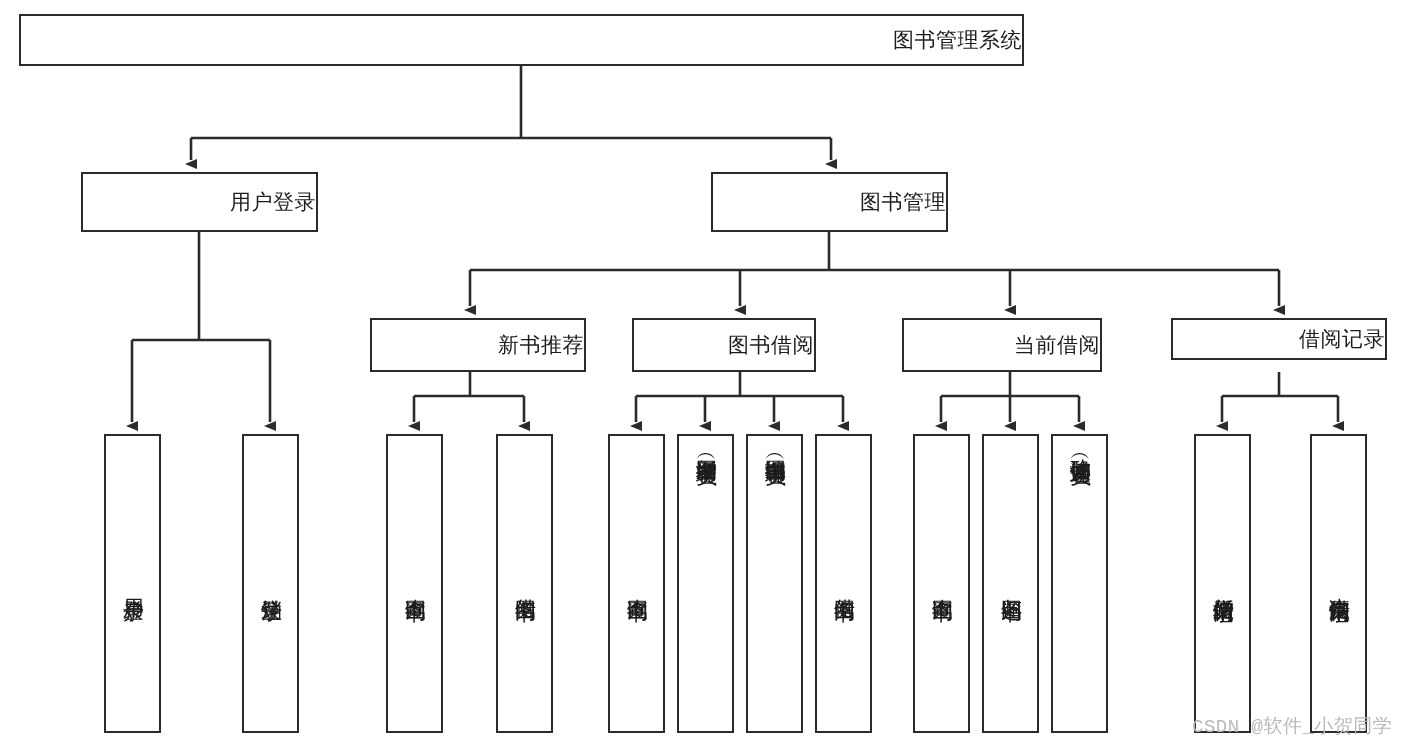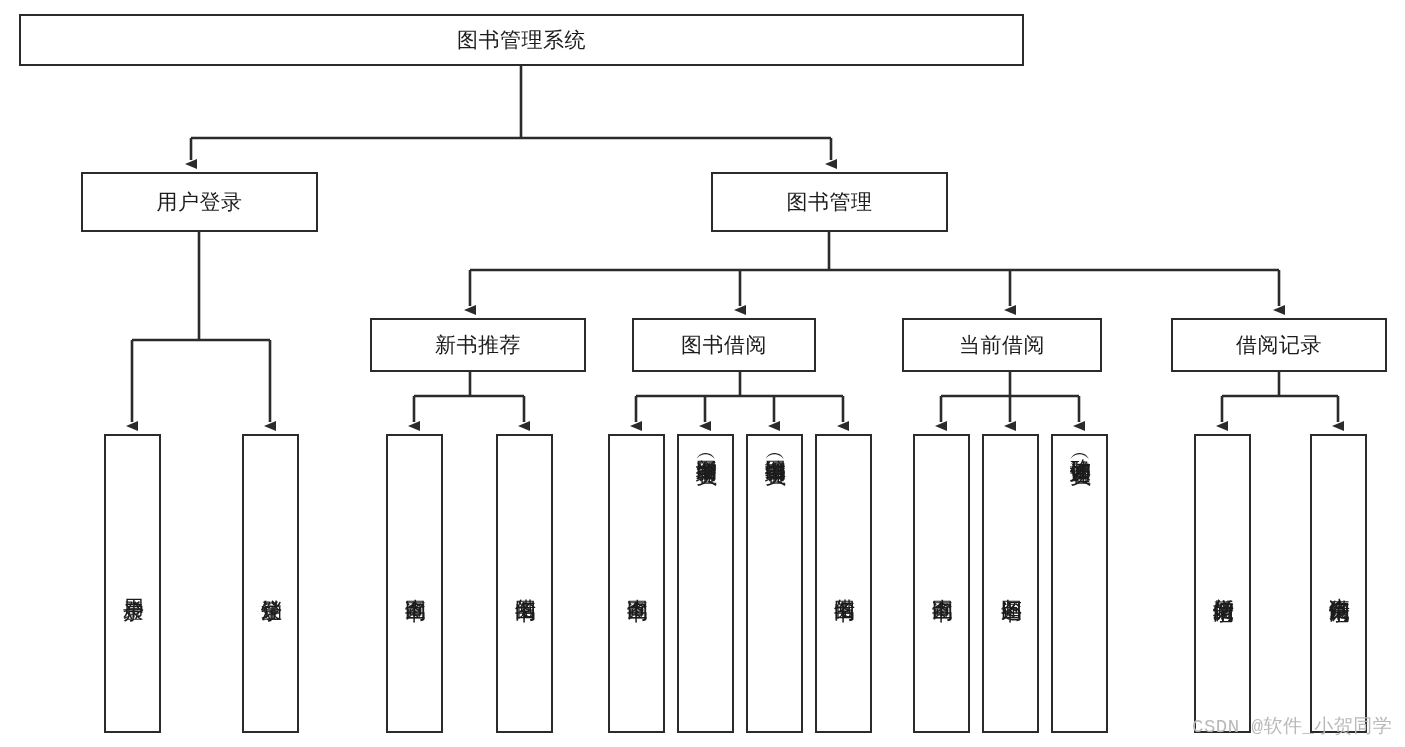--- a/index.html
+++ b/index.html
@@ -25,21 +25,21 @@
     height: 747px;
     pointer-events: none;
   }
   .node {
     position: absolute;
     box-sizing: border-box;
     border: 2px solid #2b2b2b;
     background: #ffffff;
     display: flex;
     align-items: center;
-    justify-content: center;
+    justify-content: flex-end;
     color: #1c1c1c;
   }
   .node-label {
     font-size: 21px;
     line-height: 1.18;
     letter-spacing: 0.5px;
     white-space: nowrap;
   }
   .node.leaf {
     align-items: flex-start;
@@ -135,21 +135,21 @@
 
   <div class="node" style="left:362px; top:318px; width:216px; height:54px;margin-left:8px;">
     <span class="node-label">新书推荐</span>
   </div>
   <div class="node" style="left:632px; top:318px; width:184px; height:54px;">
     <span class="node-label">图书借阅</span>
   </div>
   <div class="node" style="left:902px; top:318px; width:200px; height:54px;">
     <span class="node-label">当前借阅</span>
   </div>
-  <div class="node" style="left:1171px; top:318px; width:216px; height:54px;">
+  <div class="node" style="left:1171px; top:318px; width:216px; height:42px;">
     <span class="node-label">借阅记录</span>
   </div>
 
   <div class="node leaf centered" style="left:104px; top:434px; width:57px; height:299px;">
     <span class="node-label">用户登录</span>
   </div>
   <div class="node leaf centered" style="left:242px; top:434px; width:57px; height:299px;">
     <span class="node-label">注销登录</span>
   </div>
 

